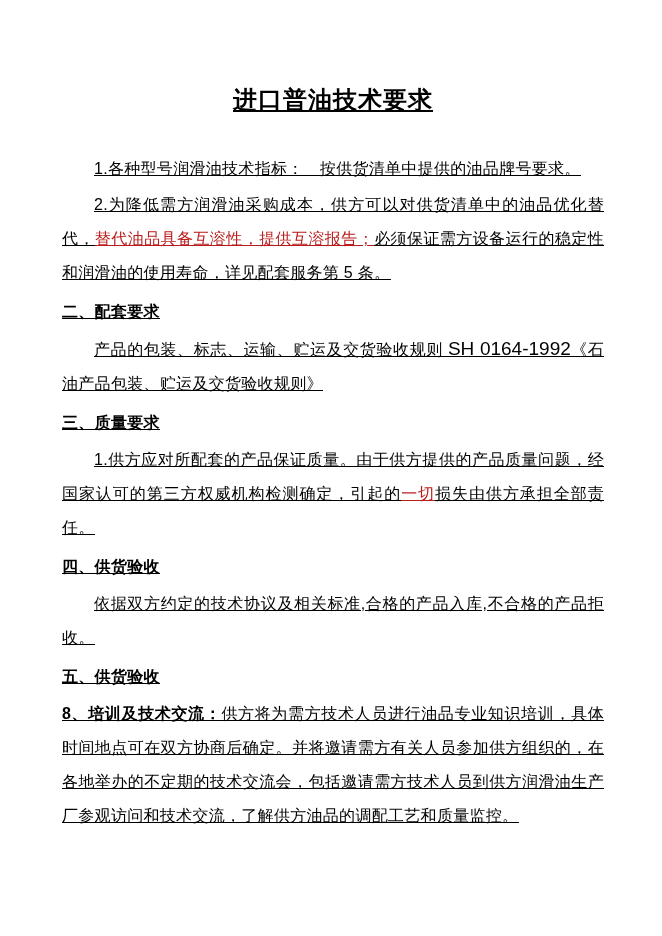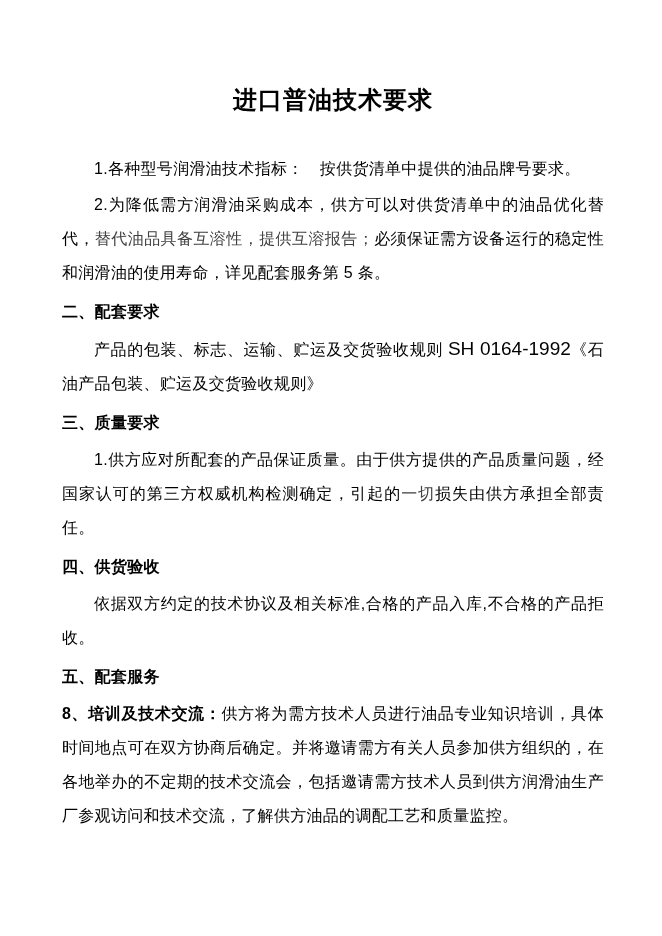--- a/index.html
+++ b/index.html
@@ -1,15 +1,15 @@
 <!DOCTYPE html>
 <html><head>
 <meta charset="utf-8">
 <style>
-  * { margin: 0; padding: 0; box-sizing: border-box; }
+  * { margin: 0; padding: 0; box-sizing: border-box; text-decoration: underline; }
   html, body {
     width: 662px;
     height: 936px;
     background: #ffffff;
   }
   body {
     font-family: "Liberation Sans", "DejaVu Sans", sans-serif;
     color: #000000;
     overflow: hidden;
   }
@@ -38,21 +38,21 @@
     line-height: 34px;
     letter-spacing: 0.3px;
     text-align: justify;
   }
   .para {
     margin-bottom: 2px;
   }
   .indent {
     text-indent: 2em;
   }
-  .red { color: #404040; }
+  .red { color: #b91c1c; }
   .bold { font-weight: bold; }
   .latin {
     font-size: 19px;
     letter-spacing: 0;
   }
 </style>
 </head>
 <body>
 
 <div class="page">
@@ -70,17 +70,17 @@
 
   <p class="heading">三、质量要求</p>
 
   <p class="para indent"><span>1.供方应对所配套的产品保证质量。由于供方提供的产品质量问题，经国家认可的第三方权威机构检测确定，引起的</span><span class="red">一切</span><span>损失由供方承担全部责任。</span></p>
 
 
   <p class="heading">四、供货验收</p>
 
   <p class="para indent"><span>依据双方约定的技术协议及相关标准,合格的产品入库,不合格的产品拒收。</span></p>
 
-  <p class="heading">五、配套服务</p>
+  <p class="heading">五、供货验收</p>
 
   <p class="para"><span class="bold">8、培训及技术交流：</span><span>供方将为需方技术人员进行油品专业知识培训，具体时间地点可在双方协商后确定。并将邀请需方有关人员参加供方组织的，在各地举办的不定期的技术交流会，包括邀请需方技术人员到供方润滑油生产厂参观访问和技术交流，了解供方油品的调配工艺和质量监控。</span></p>
 
 </div>
 
 </body></html>

